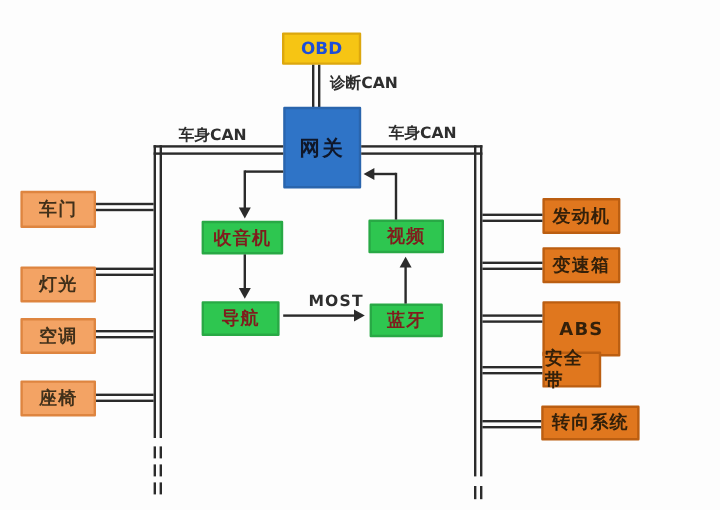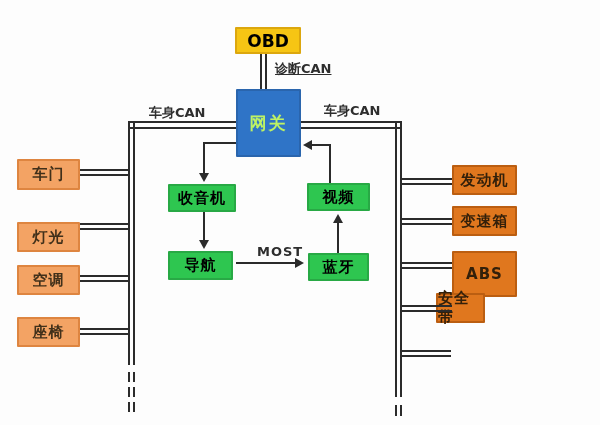--- a/index.html
+++ b/index.html
@@ -2,23 +2,23 @@
 <html><head>
 <meta charset="utf-8">
 <style>
   html,body { margin:0; padding:0; }
   body { font-family: "DejaVu Sans", "Liberation Sans", sans-serif; background:#ffffff; }
   .canvas { position:relative; width:600px; height:425px; background:#fdfdfd; overflow:hidden; }
 
   .box { position:absolute; display:flex; align-items:center; justify-content:center;
          box-sizing:border-box; border:2px solid; font-weight:bold; font-size:15px;
          letter-spacing:1px; border-radius:1px; }
-  .box-yellow { background:#f6c514; border-color:#dca70e; color:#000000; font-size:17px; letter-spacing:0; }
-  .box-blue   { background:#2f74c7; border-color:#2a65ad; color:#bef264; font-size:17px; letter-spacing:2px; }
-  .box-green  { background:#2ec650; border-color:#28a945; color:#000000; }
+  .box-yellow { background:#f6c514; border-color:#dca70e; color:#1d4ed8; font-size:14px; letter-spacing:0; }
+  .box-blue   { background:#2f74c7; border-color:#2a65ad; color:#0f172a; font-size:17px; letter-spacing:2px; }
+  .box-green  { background:#2ec650; border-color:#28a945; color:#7f1d1d; }
   .box-olight { background:#f3a364; border-color:#de8540; color:#41301a; }
   .box-odark  { background:#e0771e; border-color:#bb5e11; color:#33200a; }
 
   
   .dl-h { position:absolute; box-sizing:border-box; height:8px;
           border-top:2px solid #2b2b2b; border-bottom:2px solid #2b2b2b; }
   .dl-v { position:absolute; box-sizing:border-box; width:7px;
           border-left:2px solid #2b2b2b; border-right:2px solid #2b2b2b; }
   .conn { height:7px; }
 
@@ -32,21 +32,21 @@
 
   .lbl { position:absolute; font-size:13px; font-weight:bold; color:#2e2e2e; white-space:nowrap; }
 </style>
 </head>
 <body>
 
 <div class="canvas">
 
   <div class="box box-yellow" style="left:235px;top:27px;width:66px;height:27px;">OBD</div>
   <div class="dl-v" style="left:260px;top:54px;height:36px;"></div>
-  <div class="lbl" style="left:275px;top:60px;text-decoration:underline;">诊断CAN</div>
+  <div class="lbl" style="left:275px;top:60px;">诊断CAN</div>
 
   <div class="box box-blue" style="left:236px;top:89px;width:65px;height:68px;">网关</div>
 
   <div class="lbl" style="left:149px;top:104px;">车身CAN</div>
   <div class="dl-h" style="left:128px;top:121px;width:108px;"></div>
   <div class="dl-v" style="left:128px;top:121px;height:244px;"></div>
   <div class="dl-v" style="left:128px;top:372px;height:10px;"></div>
   <div class="dl-v" style="left:128px;top:387px;height:10px;"></div>
   <div class="dl-v" style="left:128px;top:402px;height:10px;"></div>
 
@@ -61,21 +61,22 @@
   <div class="box box-olight" style="left:17px;top:317px;width:63px;height:30px;">座椅</div>
 
   <div class="dl-h conn" style="left:80px;top:169px;width:48px;"></div>
   <div class="dl-h conn" style="left:80px;top:223px;width:48px;"></div>
   <div class="dl-h conn" style="left:80px;top:275px;width:48px;"></div>
   <div class="dl-h conn" style="left:80px;top:328px;width:48px;"></div>
 
   <div class="box box-odark" style="left:452px;top:165px;width:65px;height:30px;">发动机</div>
   <div class="box box-odark" style="left:452px;top:206px;width:65px;height:30px;">变速箱</div>
   <div class="box box-odark" style="left:452px;top:251px;width:65px;height:46px;">ABS</div>
-  <div class="box box-odark" style="left:436px;top:293px;width:49px;height:30px;">安全带</div>
+  <div class="box box-odark" style="left:452px;top:293px;width:49px;height:30px;">安全带</div>
+  <div class="box box-odark" style="left:451px;top:338px;width:82px;height:29px;">转向系统</div>
 
   <div class="dl-h conn" style="left:402px;top:178px;width:50px;"></div>
   <div class="dl-h conn" style="left:402px;top:218px;width:50px;"></div>
   <div class="dl-h conn" style="left:402px;top:262px;width:50px;"></div>
   <div class="dl-h conn" style="left:402px;top:305px;width:50px;"></div>
   <div class="dl-h conn" style="left:402px;top:350px;width:49px;"></div>
 
   <div class="box box-green" style="left:168px;top:184px;width:68px;height:28px;">收音机</div>
   <div class="box box-green" style="left:307px;top:183px;width:63px;height:28px;">视频</div>
   <div class="box box-green" style="left:168px;top:251px;width:65px;height:29px;">导航</div>

